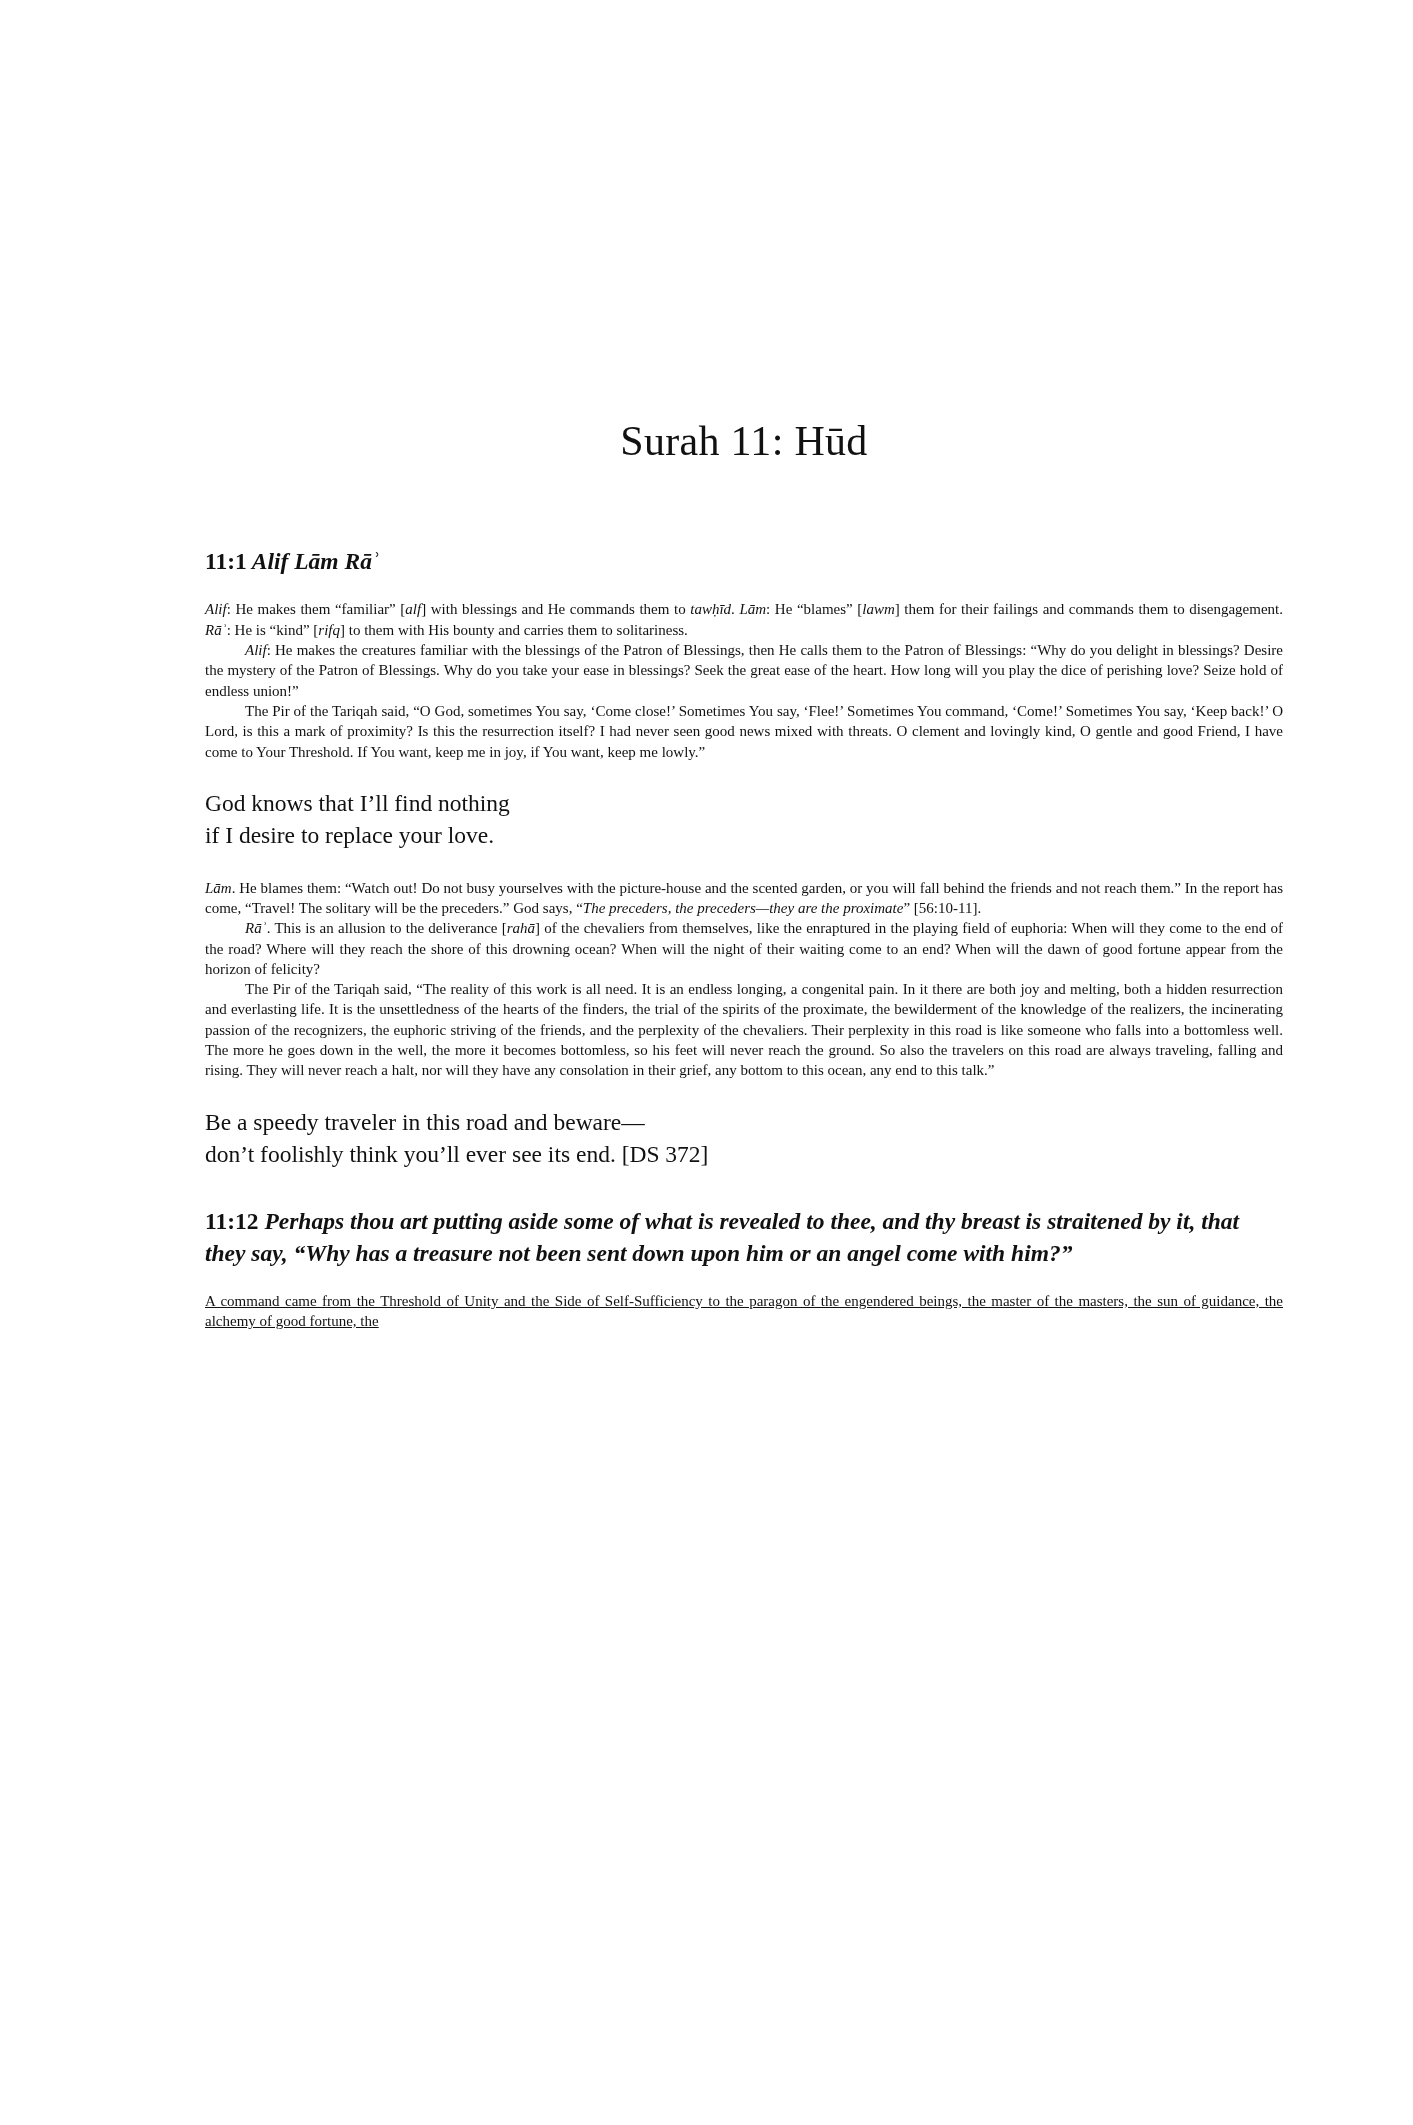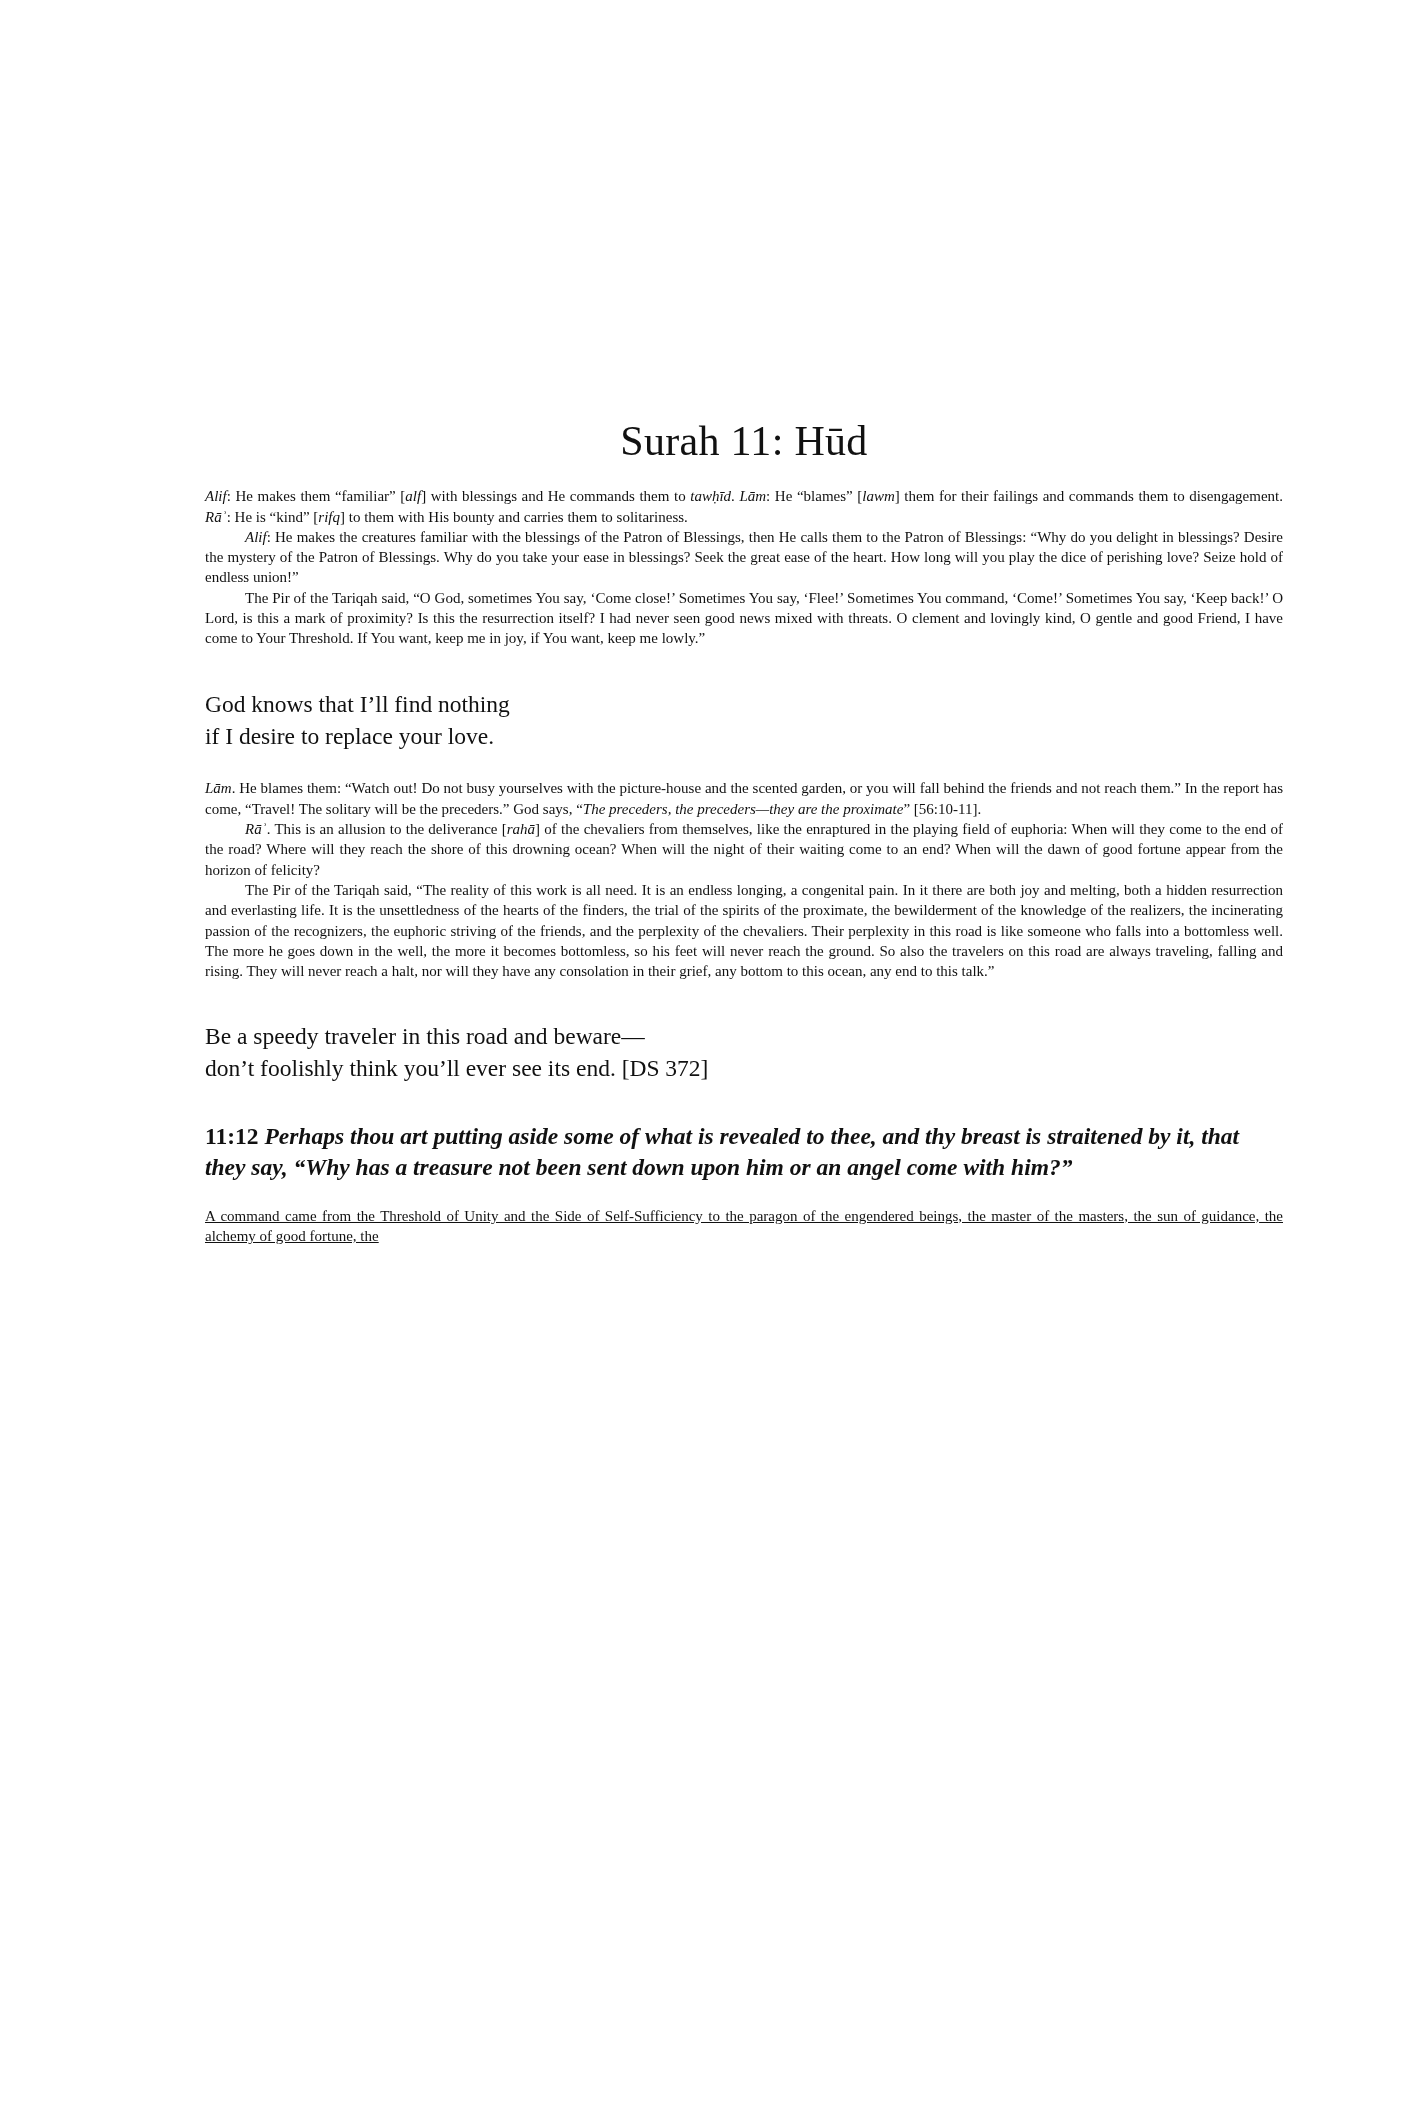--- a/index.html
+++ b/index.html
@@ -88,21 +88,21 @@
     text-decoration: underline;
   }
 
   .poem {
     margin: 0;
     font-size: 23.5px;
     line-height: 1.355;
   }
 
   .poem-block {
-    margin-top: 40px;
+    margin-top: 26px;
     margin-bottom: 26px;
   }
 
   i, em {
     font-style: italic;
   }
 
   .page-number {
     position: absolute;
     right: 130px;
@@ -111,20 +111,24 @@
   }
 </style>
 </head>
 <body>
 
 <div class="page">
   <div class="content">
 
     <h1 class="page-title">Surah 11: Hūd</h1>
 
+    <p class="verse-heading heading-11-1">
+      <span class="ref">11:1</span>
+      <span>Alif Lām Rāʾ</span>
+    </p>
 
     <p class="body first"><i>Alif</i><span>: He makes them “familiar” [</span><i>alf</i><span>] with blessings and He commands them to </span><i>tawḥīd</i><span>. </span><i>Lām</i><span>: He “blames” [</span><i>lawm</i><span>] them for their failings and commands them to disengagement. </span><i>Rāʾ</i><span>: He is “kind” [</span><i>rifq</i><span>] to them with His bounty and carries them to solitariness.</span></p>
 
     <p class="body indented"><i>Alif</i><span>: He makes the creatures familiar with the blessings of the Patron of Blessings, then He calls them to the Patron of Blessings: “Why do you delight in blessings? Desire the mystery of the Patron of Blessings. Why do you take your ease in blessings? Seek the great ease of the heart. How long will you play the dice of perishing love? Seize hold of endless union!”</span></p>
 
     <p class="body indented"><span>The Pir of the Tariqah said, “O God, sometimes You say, ‘Come close!’ Sometimes You say, ‘Flee!’ Sometimes You command, ‘Come!’ Sometimes You say, ‘Keep back!’ O Lord, is this a mark of proximity? Is this the resurrection itself? I had never seen good news mixed with threats. O clement and lovingly kind, O gentle and good Friend, I have come to Your Threshold. If You want, keep me in joy, if You want, keep me lowly.”</span></p>
 
     <div class="poem-block">
       <div class="poem line1">God knows that I’ll find nothing</div>
       <div class="poem line2">if I desire to replace your love.</div>

